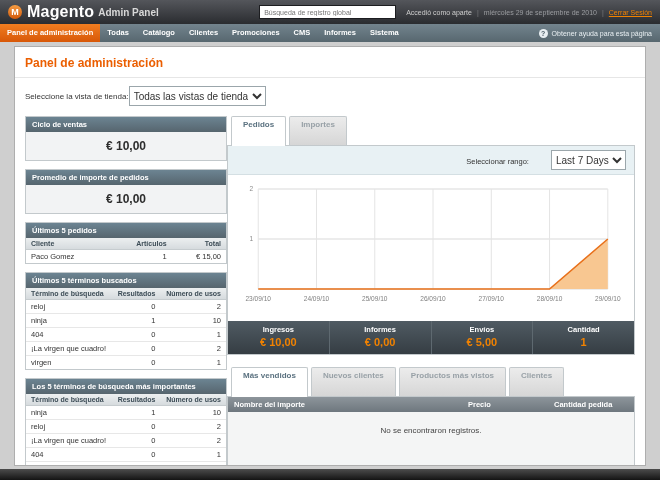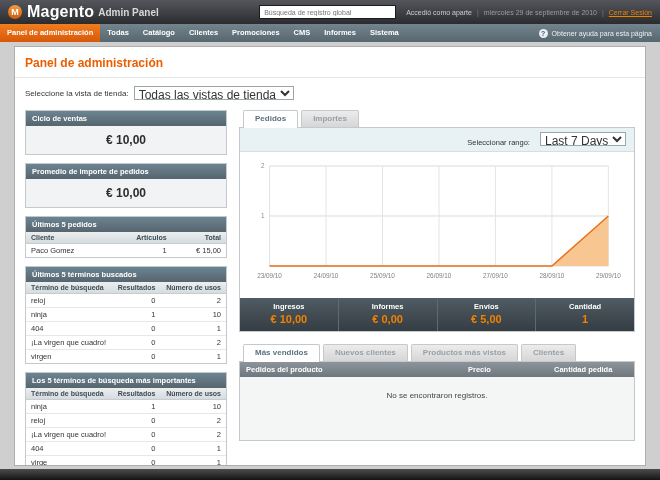--- a/index.html
+++ b/index.html
@@ -28,46 +28,46 @@
   .nav-item { font-size:7.5px; font-weight:bold; color:#fff; line-height:18px; padding:0 7px; cursor:pointer; white-space:nowrap; }
   .nav-item.active { background:linear-gradient(#f07d20,#d85808); }
   .nav-help { margin-left:auto; display:flex; align-items:center; gap:4px; color:#e9eff2; font-size:7px; padding-right:8px; cursor:pointer; }
   .help-ic { width:9px; height:9px; border-radius:50%; background:#e9eff2; color:#51616b; font-size:7px; font-weight:bold;
              display:flex; align-items:center; justify-content:center; }
 
   
   .content { position:absolute; top:46px; left:14px; right:14px; bottom:14px;
              background:#fff; border:1px solid #aeaeae; overflow:hidden; }
   .page-title { color:#eb5e00; font-size:12px; font-weight:bold; padding:9px 10px 7px; border-bottom:1px solid #e6e6e6; }
-  .store-row { padding:8px 10px 6px; font-size:8px; color:#333; display:flex; align-items:center; gap:5px; }
-  select { font-size:12px; font-family:inherit; height:14px; border:1px solid #9ba6ab; background:#fff; color:#333; }
-
-  .cols { display:flex; gap:12px; padding:4px 10px 0; align-items:flex-start; }
+  .store-row { padding:8px 10px 6px; font-size:8px; color:#333; display:flex; align-items:center; }
+  select { font-size:10px; font-family:inherit; height:20px; border:1px solid #9ba6ab; background:#fff; color:#333; }
+
+  .cols { display:flex; padding:4px 10px 0; align-items:flex-start; }
   .lcol { width:202px; flex:none; display:flex; flex-direction:column; gap:8px; }
   .rcol { flex:1; min-width:0; }
 
   
   .box { border:1px solid #c3c9cc; }
   .box-hd { background:linear-gradient(#6c8492,#56656e); color:#fff; font-size:7.5px; font-weight:bold; padding:3px 6px; }
   .box-val { background:#f2f3f4; text-align:center; font-size:12px; font-weight:bold; color:#2d2d2d; padding:7px 0; }
   table.mini { width:100%; border-collapse:collapse; font-size:7.5px; }
   .mini th { background:linear-gradient(#eceff0,#d6dbde); color:#3c4c56; font-weight:bold; text-align:left;
              padding:2px 5px; border-bottom:1px solid #c6cccf; white-space:nowrap; font-size:7px; }
   .mini td { background:#fff; color:#333; padding:2px 5px; border-bottom:1px solid #e7e7e7; }
   .mini .num { text-align:right; }
   .mini tr:last-child td { border-bottom:none; }
 
   
   .tabs { display:flex; gap:3px; padding-left:4px; position:relative; z-index:2; }
   .tab { font-size:8px; font-weight:bold; padding:3px 11px 4px; border:1px solid #c3c9cc; border-bottom:none;
          background:linear-gradient(#ececec,#d6d6d6); color:#98a1a7; border-radius:2px 2px 0 0; cursor:pointer; }
-  .tab.active { background:#fff; color:#5b7280; margin-bottom:-1px; padding-bottom:5px; }
+  .tab.active { background:#fff; color:#5b7280; margin-bottom:-1px; padding-bottom:17px; }
   .panel { border:1px solid #c3c9cc; background:#fff; }
   .range-row { background:#e8f1f4; border-bottom:1px solid #d4dfe3; padding:4px 8px; text-align:right; font-size:7.5px; color:#333; }
-  .range-row select { margin-left:8px; }
+  .range-row select { margin-left:20px; }
   .chart-wrap { padding:6px 8px 0; }
   .chart-wrap svg { display:block; width:100%; height:140px; }
 
   .stats { display:flex; background:linear-gradient(#505b63,#353d43); }
   .stat { flex:1; text-align:center; padding:4px 0 6px; border-right:1px solid #5e6970; }
   .stat:last-child { border-right:none; }
   .stat .lbl { color:#fff; font-size:7.5px; font-weight:bold; }
   .stat .val { color:#f18200; font-size:11px; font-weight:bold; margin-top:2px; }
 
   .btabs { margin-top:12px; }
@@ -302,21 +302,21 @@
 
         <div class="tabs btabs">
           <div class="tab active">Más vendidos</div>
           <div class="tab">Nuevos clientes</div>
           <div class="tab">Productos más vistos</div>
           <div class="tab">Clientes</div>
         </div>
 
         <div class="grid">
           <div class="grid-hd">
-            <div class="gc1">Pedidos del producto</div>
+            <div class="gc1">Nombre del importe</div>
             <div class="gc2">Precio</div>
             <div class="gc3">Cantidad pedida</div>
           </div>
           <div class="grid-empty">No se encontraron registros.</div>
         </div>
 
       </div>
     </div>
   </div>
 

